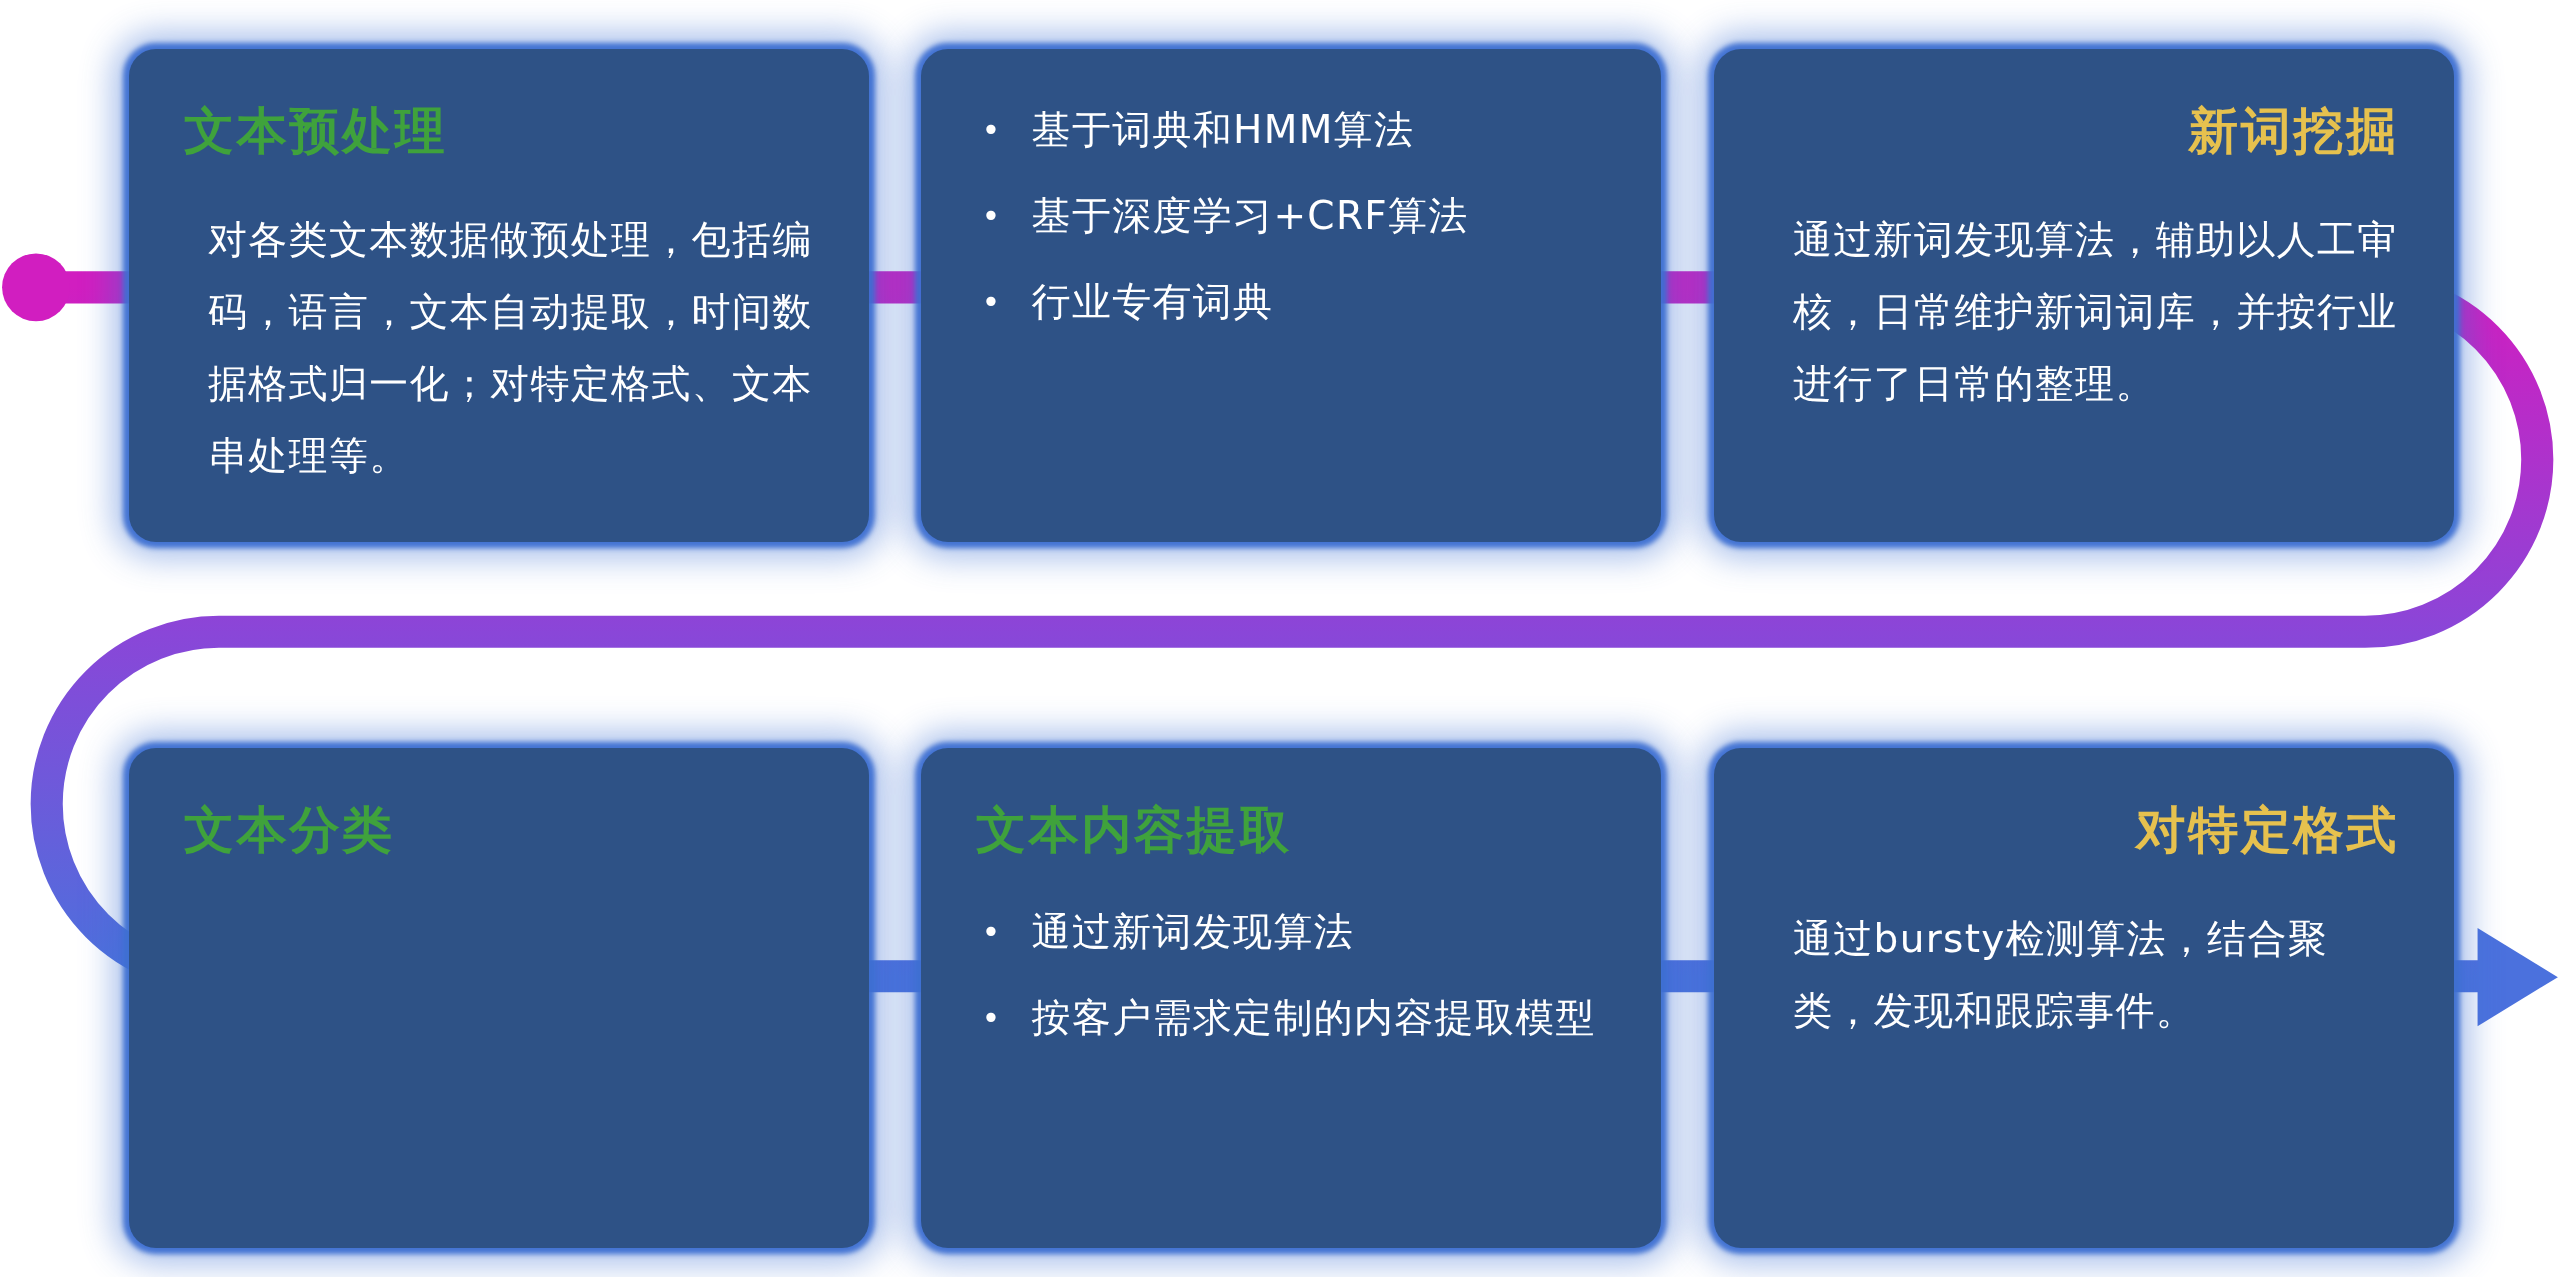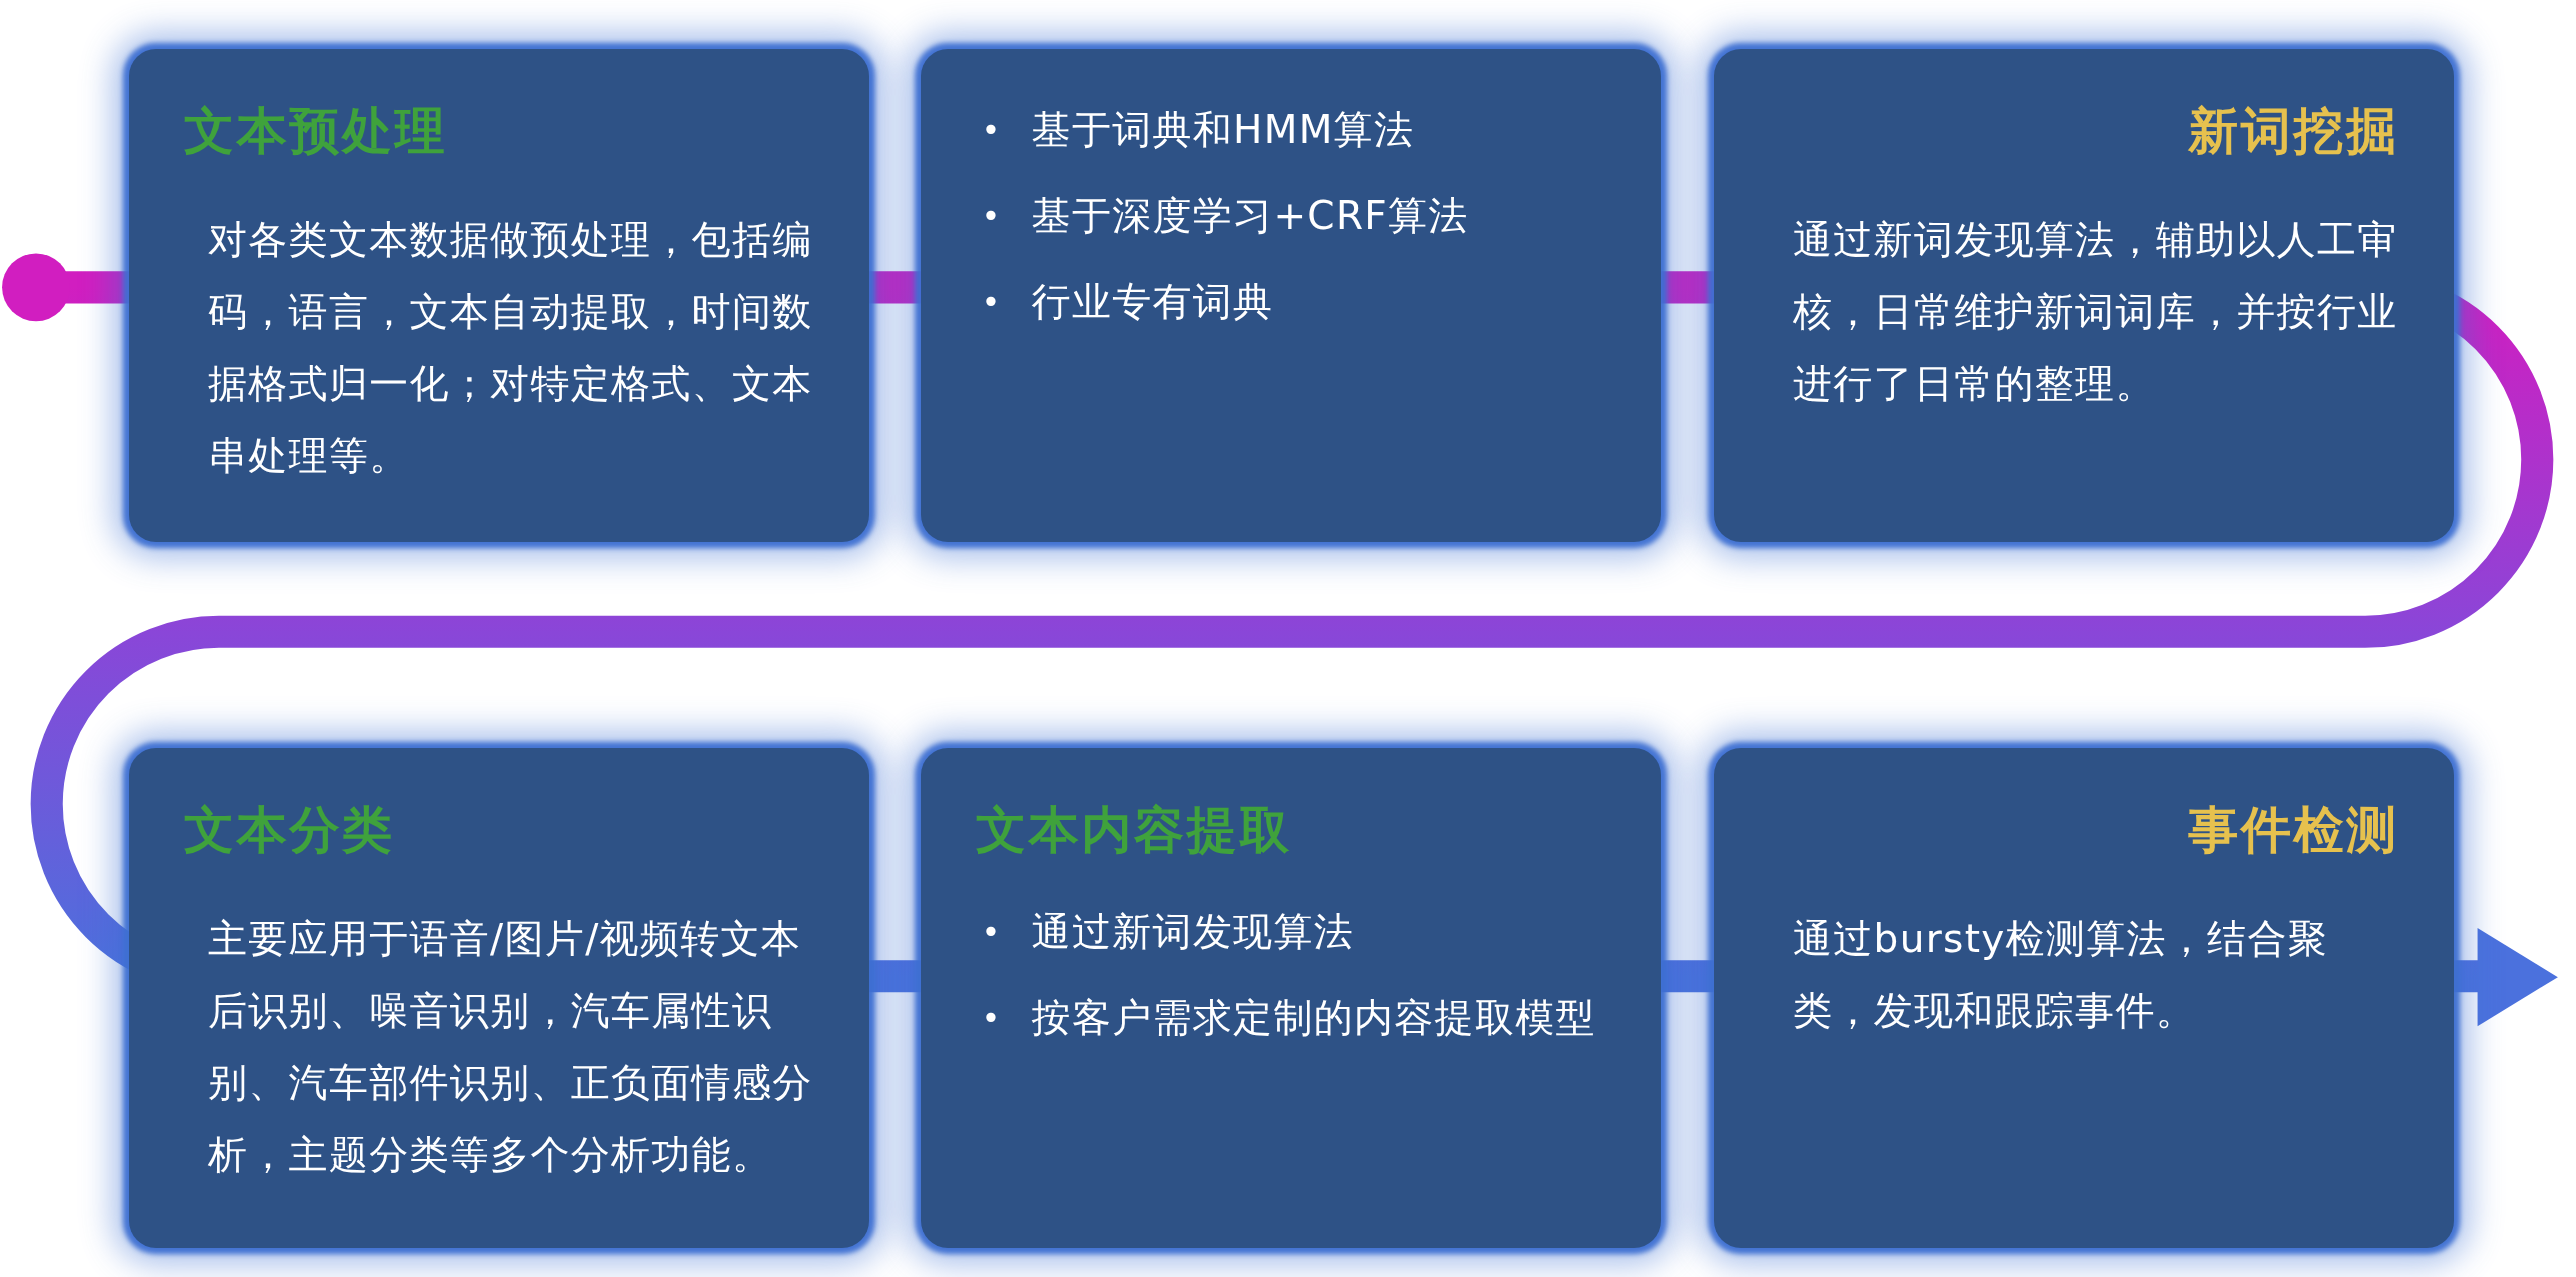--- a/index.html
+++ b/index.html
@@ -121,36 +121,35 @@
     </ul>
   </div>
 
   <div class="card row1 col3">
     <div class="card-title title-yellow">新词挖掘</div>
     <p class="card-body">通过新词发现算法，辅助以人工审核，日常维护新词词库，并按行业进行了日常的整理。</p>
   </div>
 
   <div class="card row2 col1">
     <div class="card-title title-green">文本分类</div>
-    <p class="card-body">主要应用于语音/图片/视频转文本后识别、噪音识别，汽车属性识别、汽车部件识别、正负面情感分析，主题分类等多个分析功能。</p>
   </div>
 
   <div class="card row2 col2">
     <div class="card-title title-green">文本内容提取</div>
     <ul class="card-bullets">
       <li>
         <span class="bullet-dot">•</span>
         <span>通过新词发现算法</span>
       </li>
       <li>
         <span class="bullet-dot">•</span>
         <span>按客户需求定制的内容提取模型</span>
       </li>
     </ul>
   </div>
 
   <div class="card row2 col3">
-    <div class="card-title title-yellow">事件检测</div>
+    <div class="card-title title-yellow">对特定格式</div>
     <p class="card-body">通过bursty检测算法，结合聚类，发现和跟踪事件。</p>
   </div>
 
 </div>
 
 
 </body></html>

